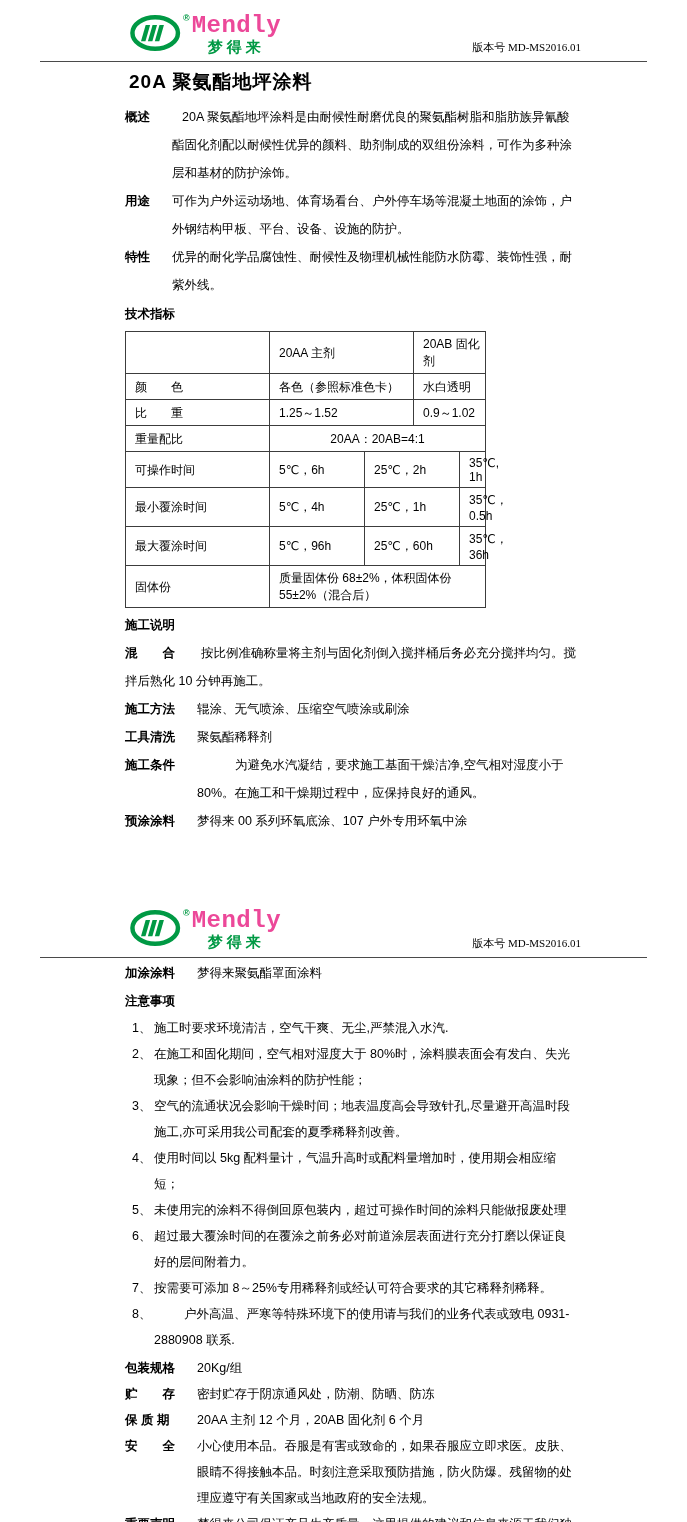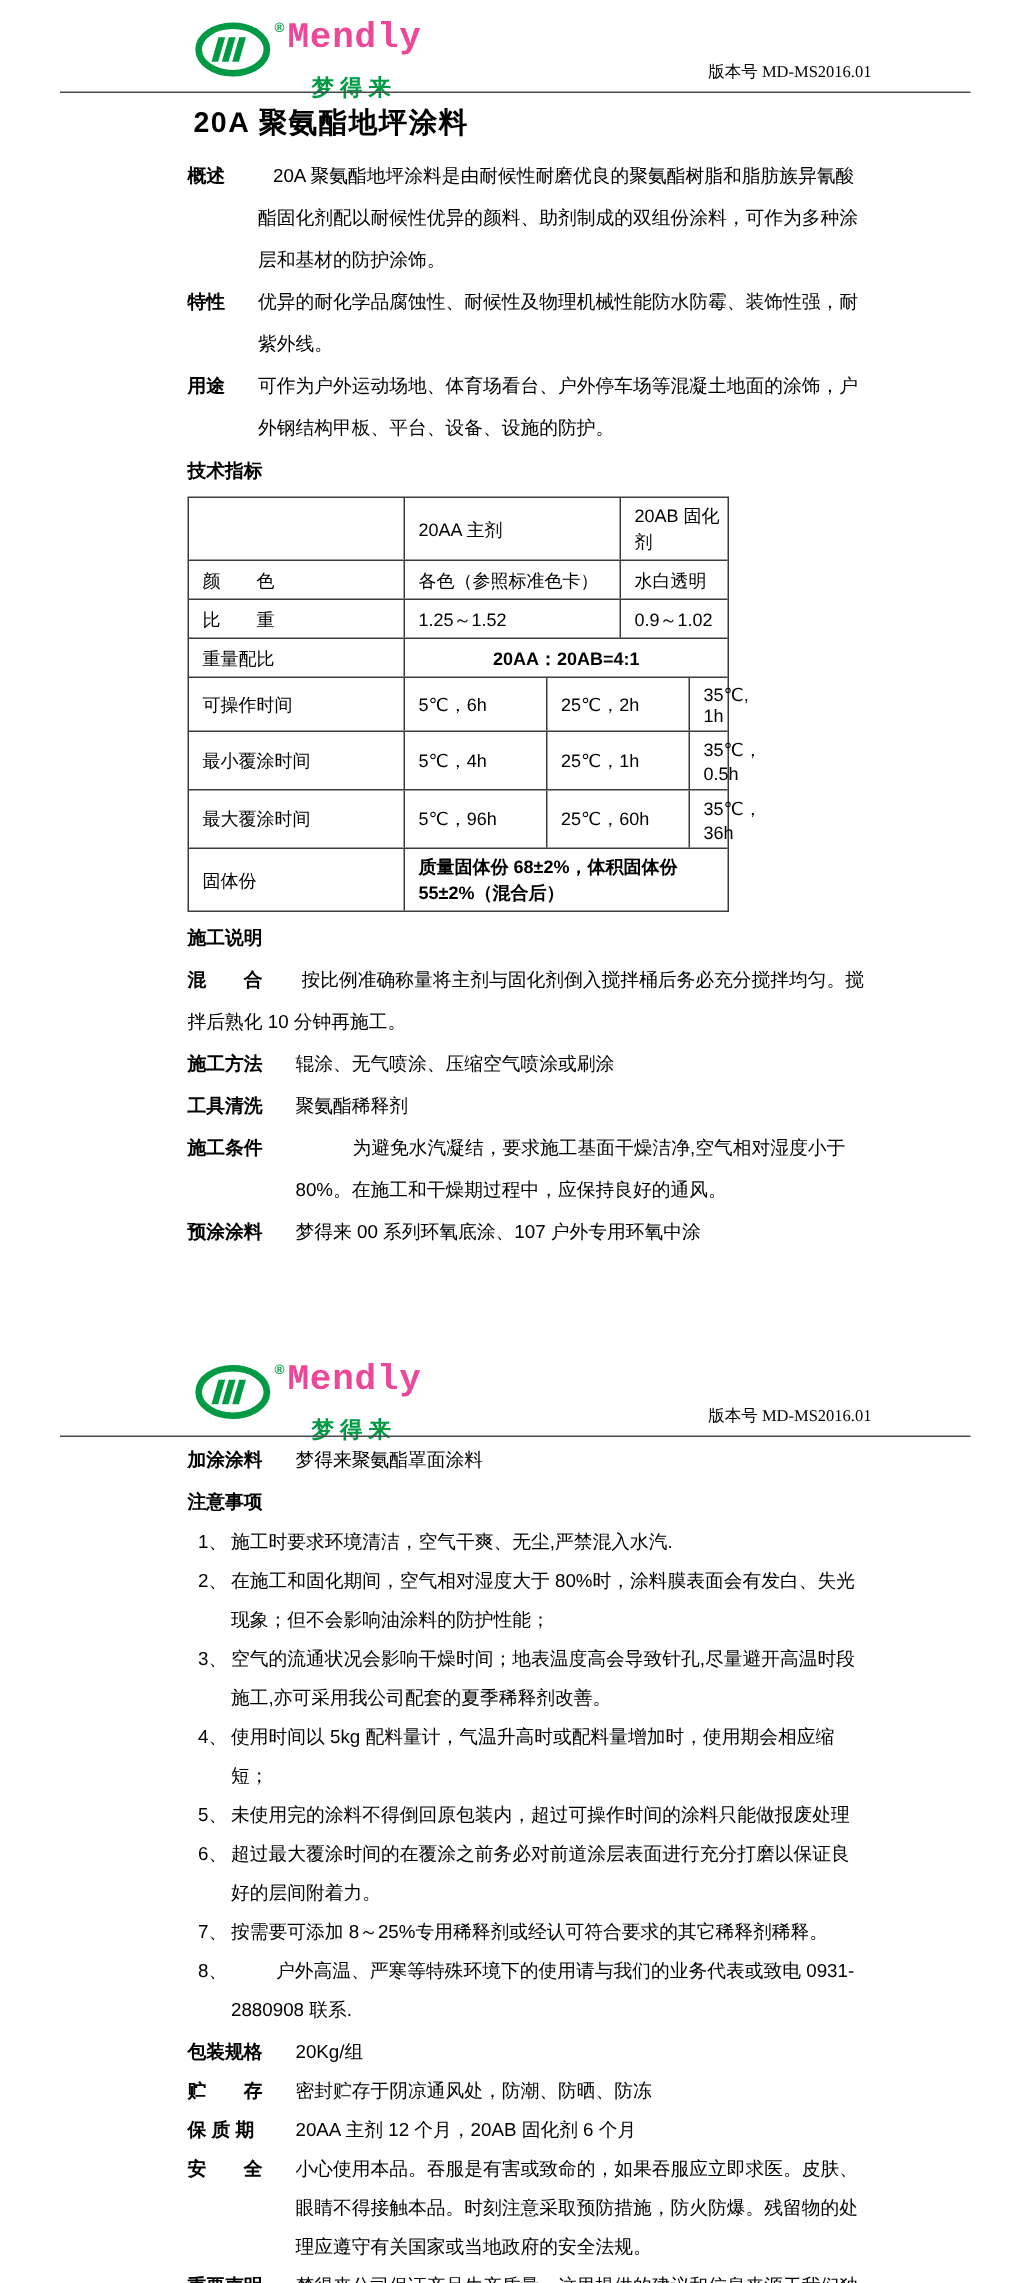--- a/index.html
+++ b/index.html
@@ -13,21 +13,21 @@
   .sheet { width: 687px; height: 1522px; background: #fff; }
 
   
   .doc-header { position: relative; height: 62px; }
   .rule { position: absolute; left: 40px; right: 40px; bottom: 0; border-bottom: 1px solid #4a4a4a; }
   .logo { position: absolute; left: 130px; top: 14px; display: flex; align-items: flex-start; }
   .logo-emblem { width: 52px; height: 38px; display: block; }
   .logo-reg { color: #009944; font-size: 9px; font-weight: bold; margin: -1px 2px 0 1px; }
   .logo-words { display: flex; flex-direction: column; line-height: 1; }
   .logo-en { color: #ec4899; font-weight: 800; font-size: 24px; letter-spacing: 0.5px; font-family: Liberation Mono, monospace; }
-  .logo-cn { color: #009944; font-weight: 800; font-size: 15px; letter-spacing: 4px; padding-left: 16px; margin-top: 13px; }
+  .logo-cn { color: #009944; font-weight: 800; font-size: 15px; letter-spacing: 4px; padding-left: 16px; margin-top: 1px; }
   .version { position: absolute; right: 106px; bottom: 7px; font-family: "Liberation Serif", serif; font-size: 11px; color: #000; }
 
   
   .content { margin: 0 110px 0 125px; }
   .doc-title { font-size: 19px; font-weight: bold; margin: 7px 0 8px 4px; letter-spacing: 1px; }
 
   .def { display: flex; line-height: 28px; font-size: 12.5px; justify-content: center; }
   .def .lbl { font-weight: bold; flex: none; }
   .lbl-n { width: 47px; }          
   .lbl-w { width: 72px; }          
@@ -41,21 +41,21 @@
   .trow { display: flex; border-top: 1px solid #3c3c3c; min-height: 26px; align-items: stretch; }
   .trow:first-child { border-top: none; }
   .tc { border-left: 1px solid #3c3c3c; padding: 4px 0 3px 9px; display: flex; align-items: center; }
   .tc:first-child { border-left: none; }
   .c-lbl { width: 143px; flex: none; }
   .c-a2 { width: 144px; flex: none; }
   .c-b2 { flex: 1; }
   .c-a3 { width: 95px; flex: none; }
   .c-b3 { width: 95px; flex: none; }
   .c-c3 { flex: 1; }
-  .c-span { flex: 1; font-weight: bold; }
+  .c-span { flex: 1; }
   .c-center { justify-content: center; padding-left: 0; }
 
   
   .mixp { font-size: 12.5px; line-height: 28px; }
   .mixp b { font-weight: bold; }
   .mix-gap { display: inline-block; width: 26px; }
 
   
   .page2 .doc-header { margin-top: 74px; height: 49px; }
   .page2 .logo { top: 0; }
@@ -94,27 +94,27 @@
 
     <div class="content">
       <div class="doc-title">20A 聚氨酯地坪涂料</div>
 
       <div class="def">
         <span class="lbl lbl-n">概述</span>
         <span class="txt ind-10">20A 聚氨酯地坪涂料是由耐候性耐磨优良的聚氨酯树脂和脂肪族异氰酸酯固化剂配以耐候性优异的颜料、助剂制成的双组份涂料，可作为多种涂层和基材的防护涂饰。</span>
       </div>
 
       <div class="def">
+        <span class="lbl lbl-n">用途</span>
+        <span class="txt">可作为户外运动场地、体育场看台、户外停车场等混凝土地面的涂饰，户外钢结构甲板、平台、设备、设施的防护。</span>
+      </div>
+
+      <div class="def">
         <span class="lbl lbl-n">特性</span>
         <span class="txt">优异的耐化学品腐蚀性、耐候性及物理机械性能防水防霉、装饰性强，耐紫外线。</span>
-      </div>
-
-      <div class="def">
-        <span class="lbl lbl-n">用途</span>
-        <span class="txt">可作为户外运动场地、体育场看台、户外停车场等混凝土地面的涂饰，户外钢结构甲板、平台、设备、设施的防护。</span>
       </div>
 
       <div class="heading">技术指标</div>
 
       <div class="tbl">
         <div class="trow">
           <div class="tc c-lbl"></div>
           <div class="tc c-a2">20AA 主剂</div>
           <div class="tc c-b2">20AB 固化剂</div>
         </div>

